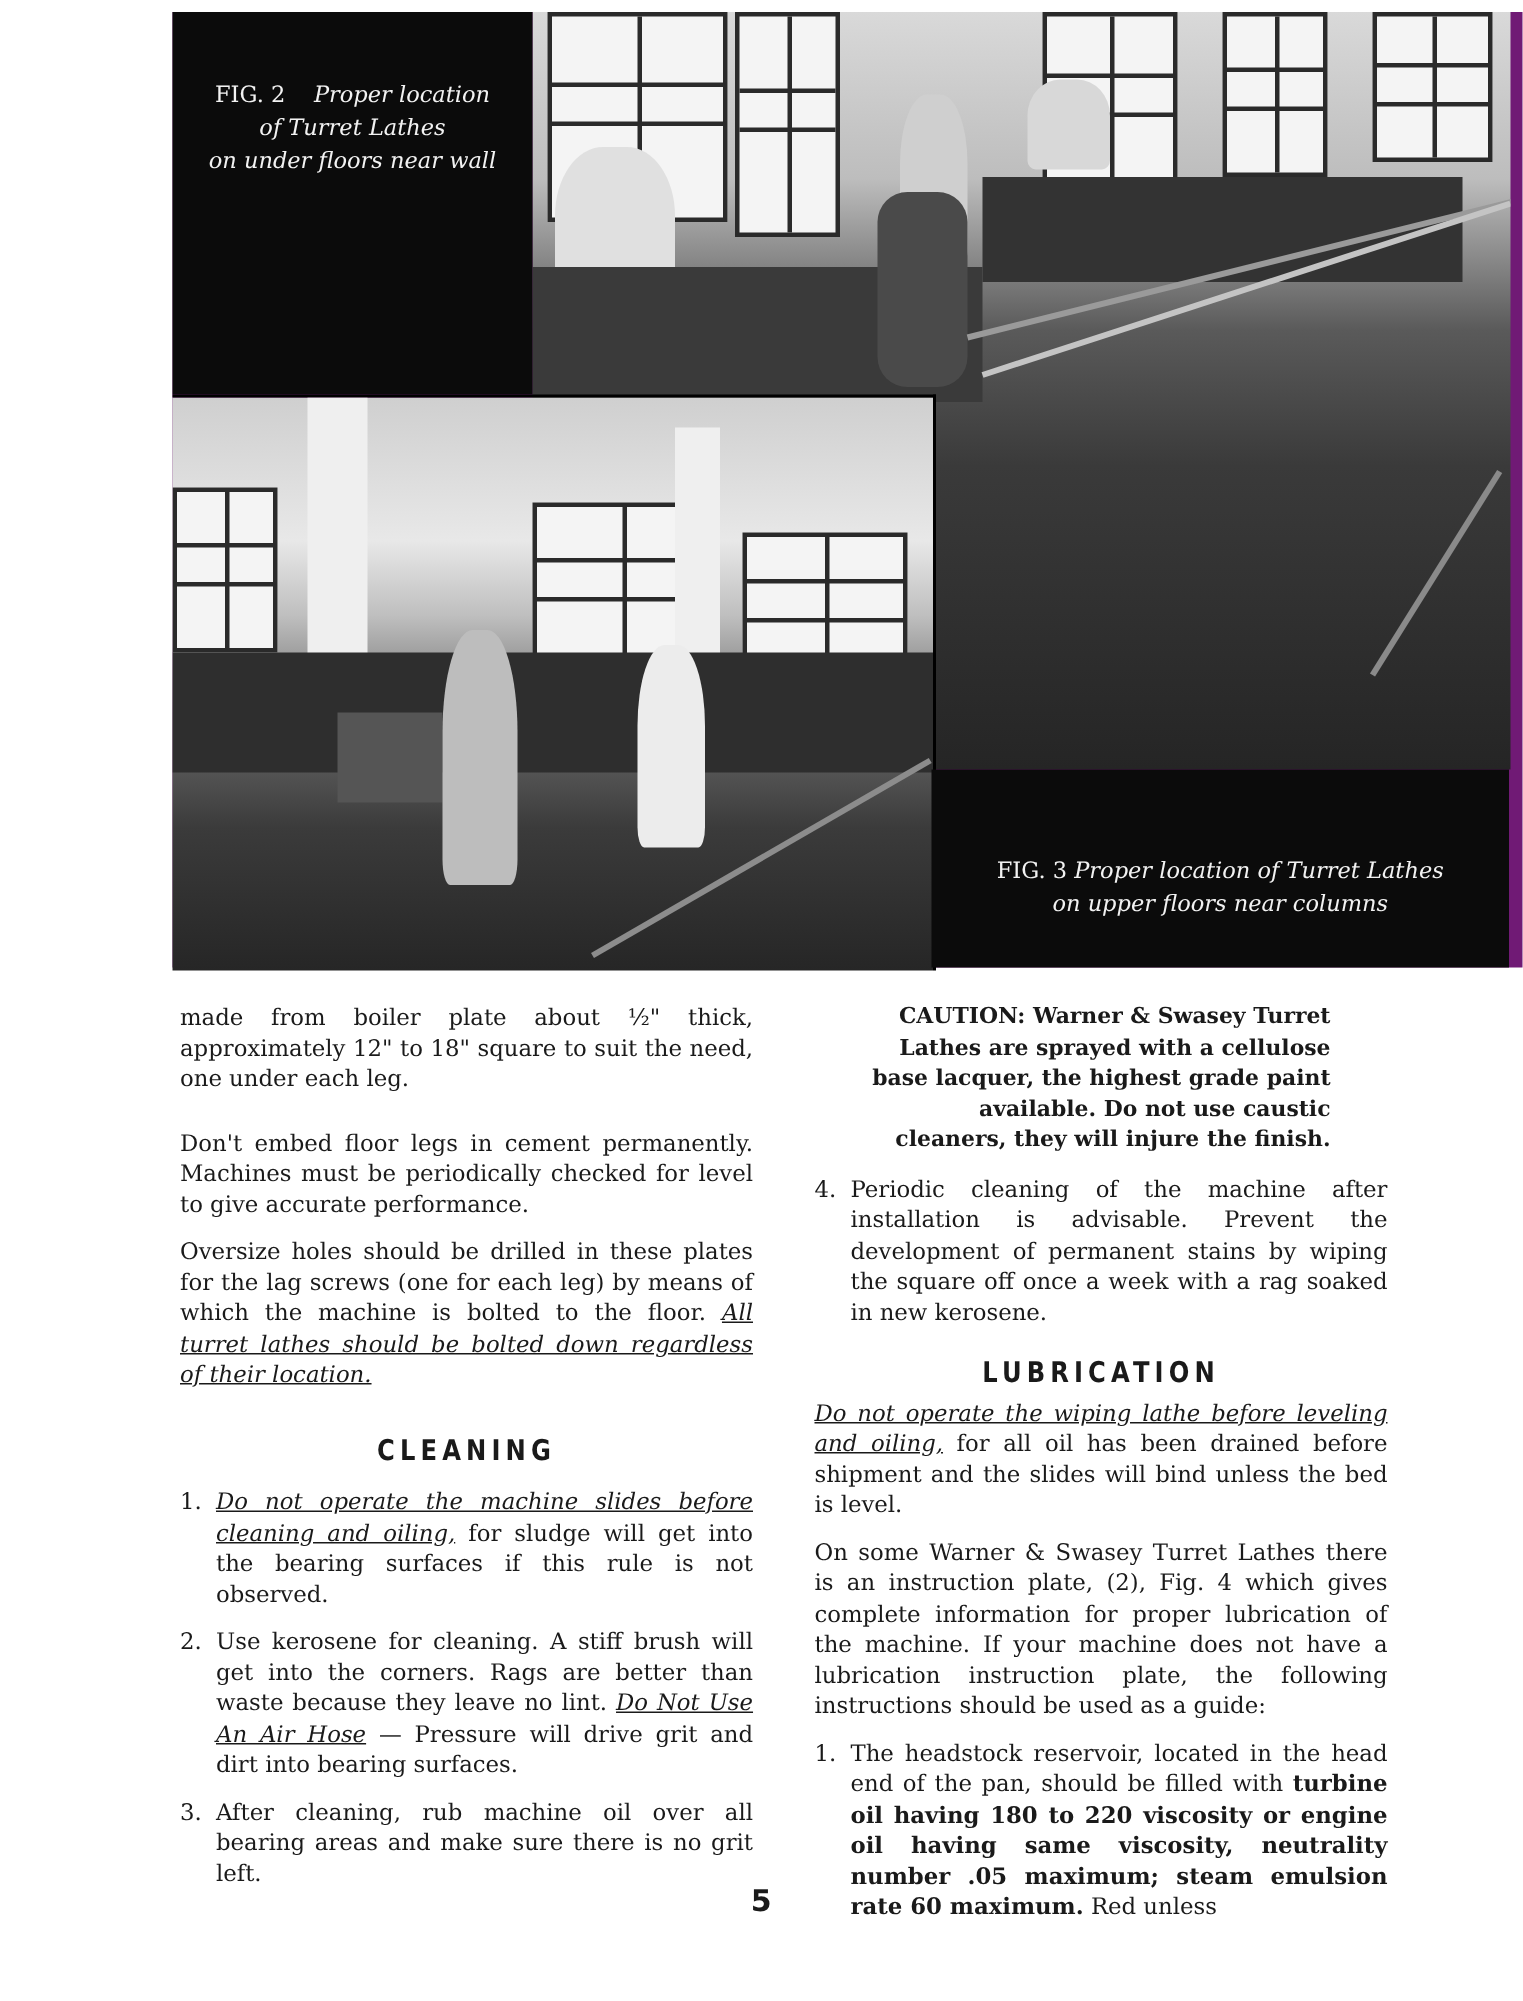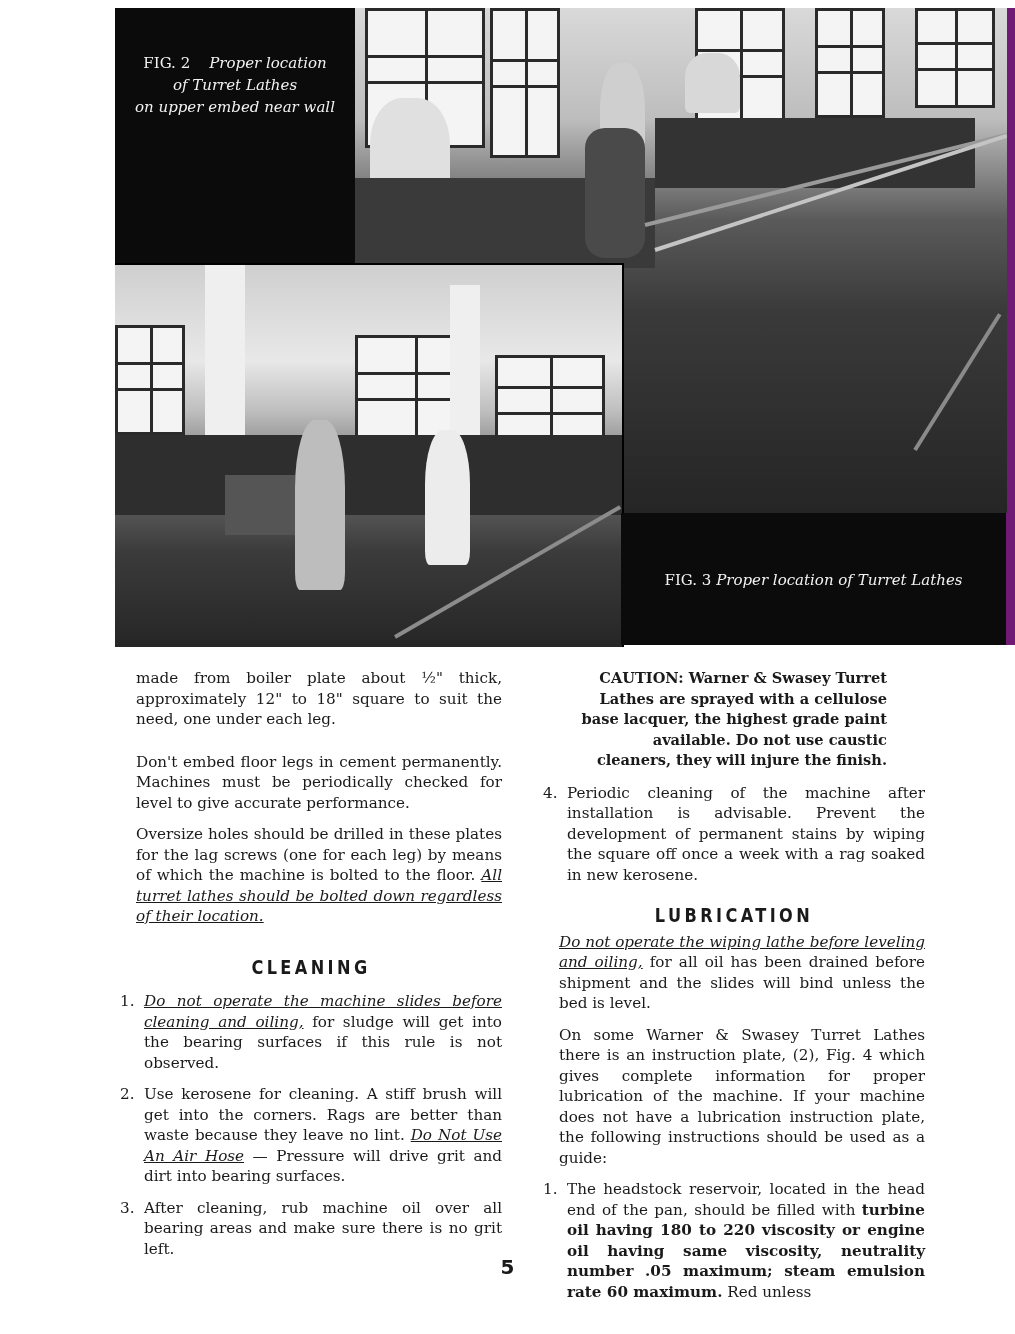--- a/index.html
+++ b/index.html
@@ -30,21 +30,21 @@
   .win::after { top: 33%; left: 0; height: 3px; width: 100%; box-shadow: 0 26px 0 #2a2a2a; }
   .machine { position: absolute; background: #2b2b2b; }
   .rail { position: absolute; height: 4px; background: #9a9a9a; transform-origin: left center; }
   .person { position: absolute; border-radius: 40% 40% 10% 10%; }
   .column { position: absolute; background: #efefef; }
 
   
   .col { position: absolute; top: 668px; font-size: 15.2px; line-height: 20.5px; text-align: justify; }
   .col-left { left: 120px; width: 382px; }
   .col-right { left: 543px; width: 382px; }
-  .col p { margin: 0 0 11px 16px; }
+  .col p { margin: 0 0 11px 0; }
   .u { text-decoration: underline; font-style: italic; }
   .b { font-weight: bold; }
   .heading { font-family: "DejaVu Sans", sans-serif; font-weight: bold; text-align: center;
              letter-spacing: 4px; font-size: 19px; margin: 30px 0 14px 0; transform: scaleX(0.85); }
   .heading.lub { margin: 20px 0 6px 0; }
   .list-item { display: flex; margin: 0 0 11px 0; }
   .list-item .num { width: 24px; flex: none; }
   .list-item .txt { flex: 1; text-align: justify; }
   .caution { font-weight: bold; text-align: right; padding: 0 38px; margin: 0 0 12px 0; font-size: 14.6px; }
 
@@ -82,25 +82,26 @@
     <div class="machine" style="left:0;top:170px;width:507px;height:80px;background:#2e2e2e;"></div>
     <div class="machine" style="left:110px;top:210px;width:70px;height:60px;background:#555;"></div>
     <div class="person" style="left:180px;top:155px;width:50px;height:170px;background:#bdbdbd;"></div>
     <div class="person" style="left:310px;top:165px;width:45px;height:135px;background:#ececec;"></div>
     <div class="rail" style="left:280px;top:370px;width:260px;transform:rotate(-30deg);background:#8c8c8c;"></div>
   </div>
 
   <div class="cap-box fig2-caption">
     <div><span class="fig">FIG. 2</span>&nbsp;&nbsp;&nbsp;&nbsp;<span class="it">Proper location</span></div>
     <div class="it">of Turret Lathes</div>
-    <div class="it">on upper embed near wall</div>
+    <div class="it">on under floors near wall</div>
   </div>
 
   <div class="cap-box fig3-caption">
     <div><span class="fig">FIG. 3</span>&nbsp;<span class="it">Proper location of Turret Lathes</span></div>
+    <div class="it">on upper floors near columns</div>
   </div>
 </div>
 
 <div class="col col-left">
   <p>made from boiler plate about ½" thick, approximately 12" to 18" square to suit the need, one under each leg.</p>
   <p style="margin-top:22px;">Don't embed floor legs in cement permanently. Machines must be periodically checked for level to give accurate performance.</p>
   <p><span>Oversize holes should be drilled in these plates for the lag screws (one for each leg) by means of which the machine is bolted to the floor. </span><span class="u">All turret lathes should be bolted down regardless of their location.</span></p>
 
   <div class="heading">CLEANING</div>
 

